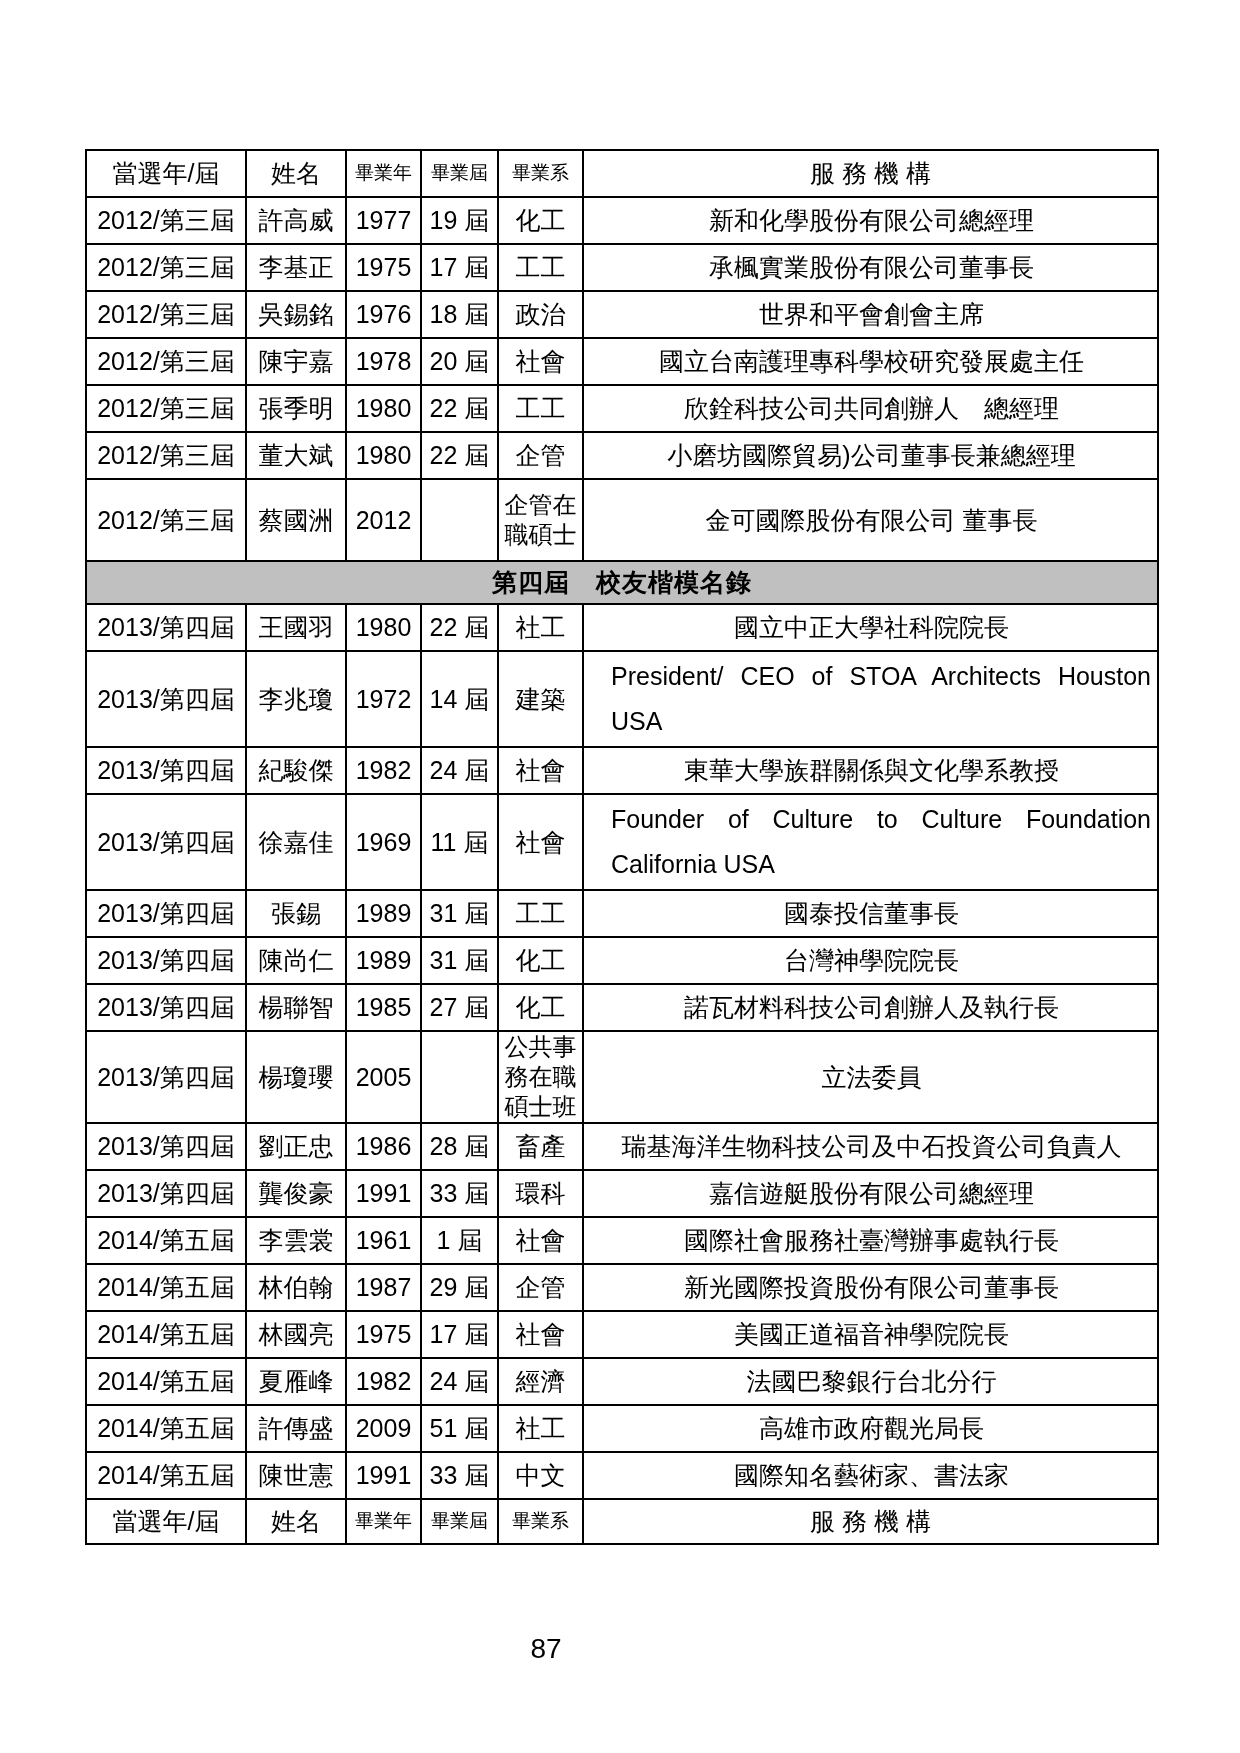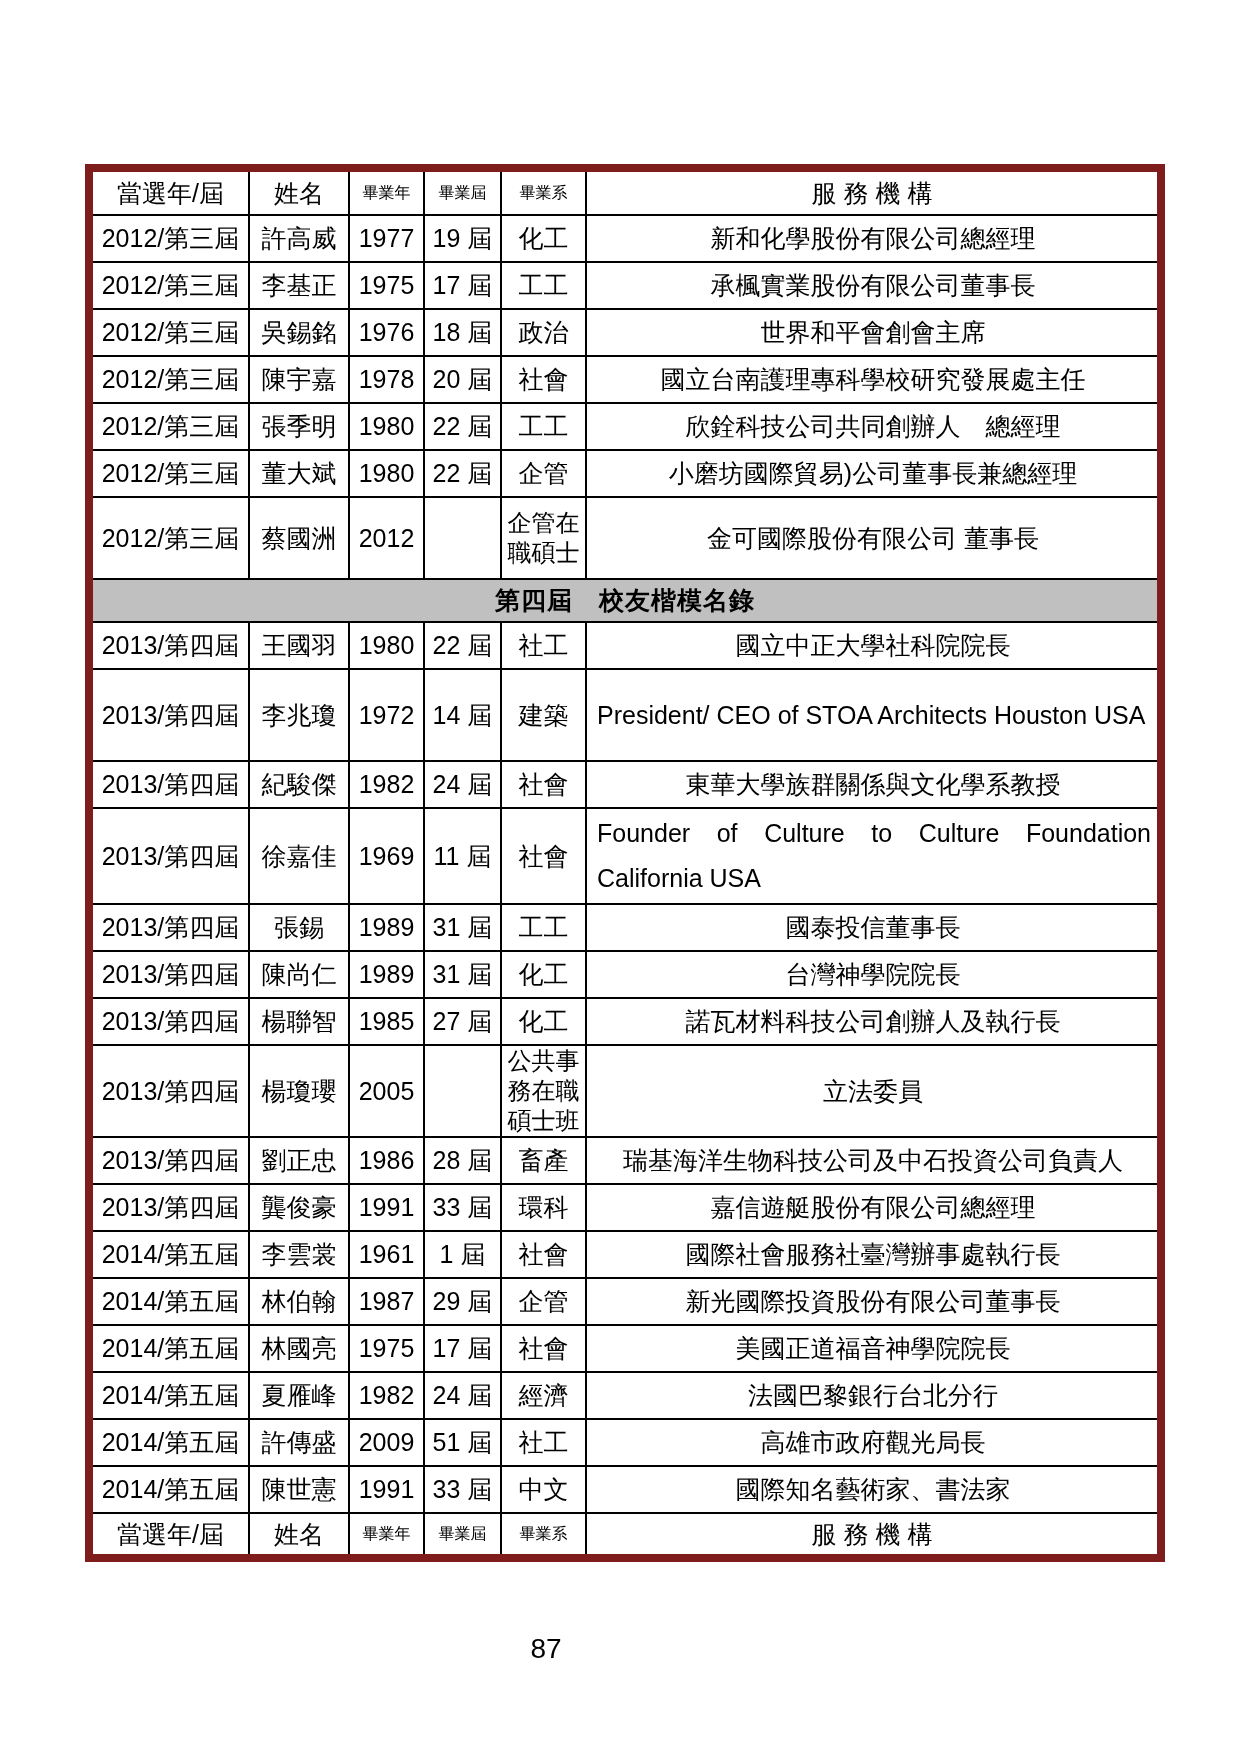--- a/index.html
+++ b/index.html
@@ -7,45 +7,45 @@
     position: relative;
     width: 1240px;
     height: 1753px;
     background: #ffffff;
     font-family: "Liberation Sans", sans-serif;
     color: #000;
   }
   table.alumni {
     position: absolute;
     left: 85px;
-    top: 164px;
+    top: 149px;
     width: 1072px;
     border-collapse: collapse;
     table-layout: fixed;
-    border: 8px solid #7f1d1d;
+    border: 2px solid #7f1d1d;
   }
   td {
     border: 2px solid #000;
     text-align: center;
     vertical-align: middle;
     font-size: 25px;
     line-height: 1.3;
     padding: 0;
     overflow: hidden;
     word-break: break-word;
   }
-  td.small-head { font-size: 16px; }
+  td.small-head { font-size: 19px; }
   td.org {
     text-align: center;
     padding: 2px 8px 2px 10px;
   }
   td.org-en {
     text-align: justify;
     line-height: 1.8;
-    padding: 2px 6px 2px 10px;
+    padding: 2px 6px 2px 27px;
   }
   td.dept-multi {
     font-size: 24px;
     line-height: 1.25;
     padding: 0 3px;
     word-break: break-all;
     border-radius: 20px;
   }
   tr.band td {
     background: #c0c0c0;

